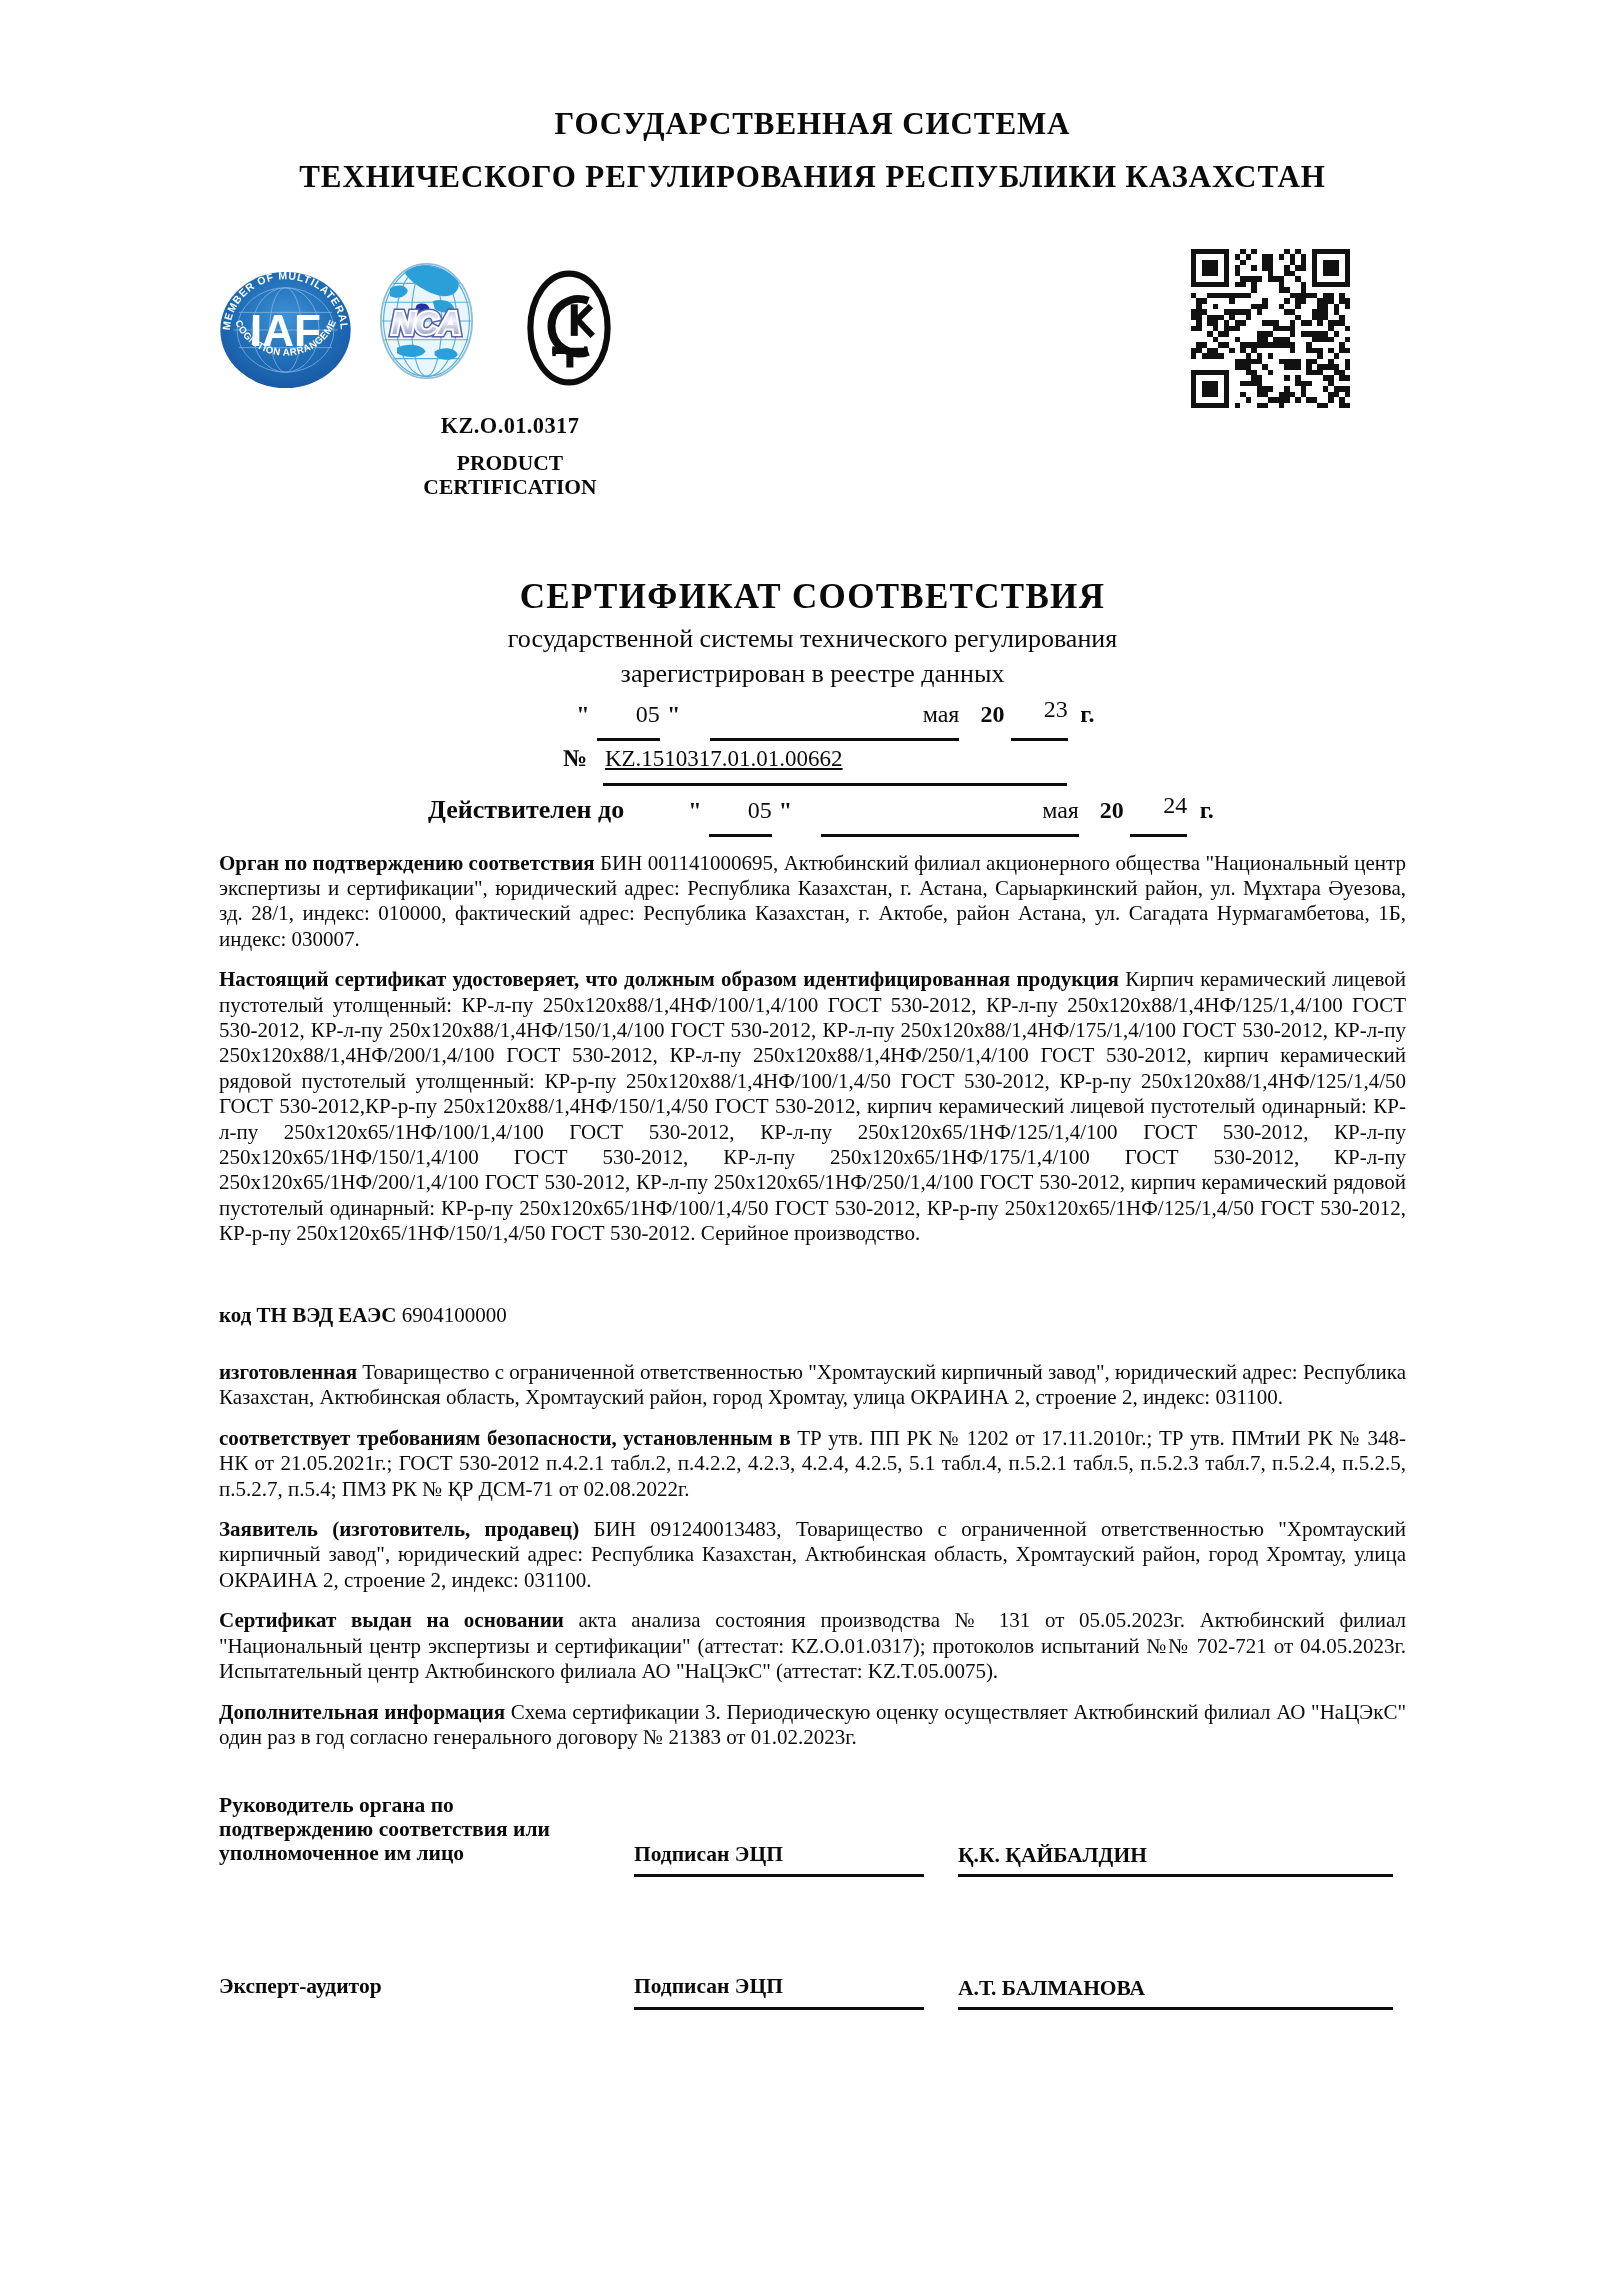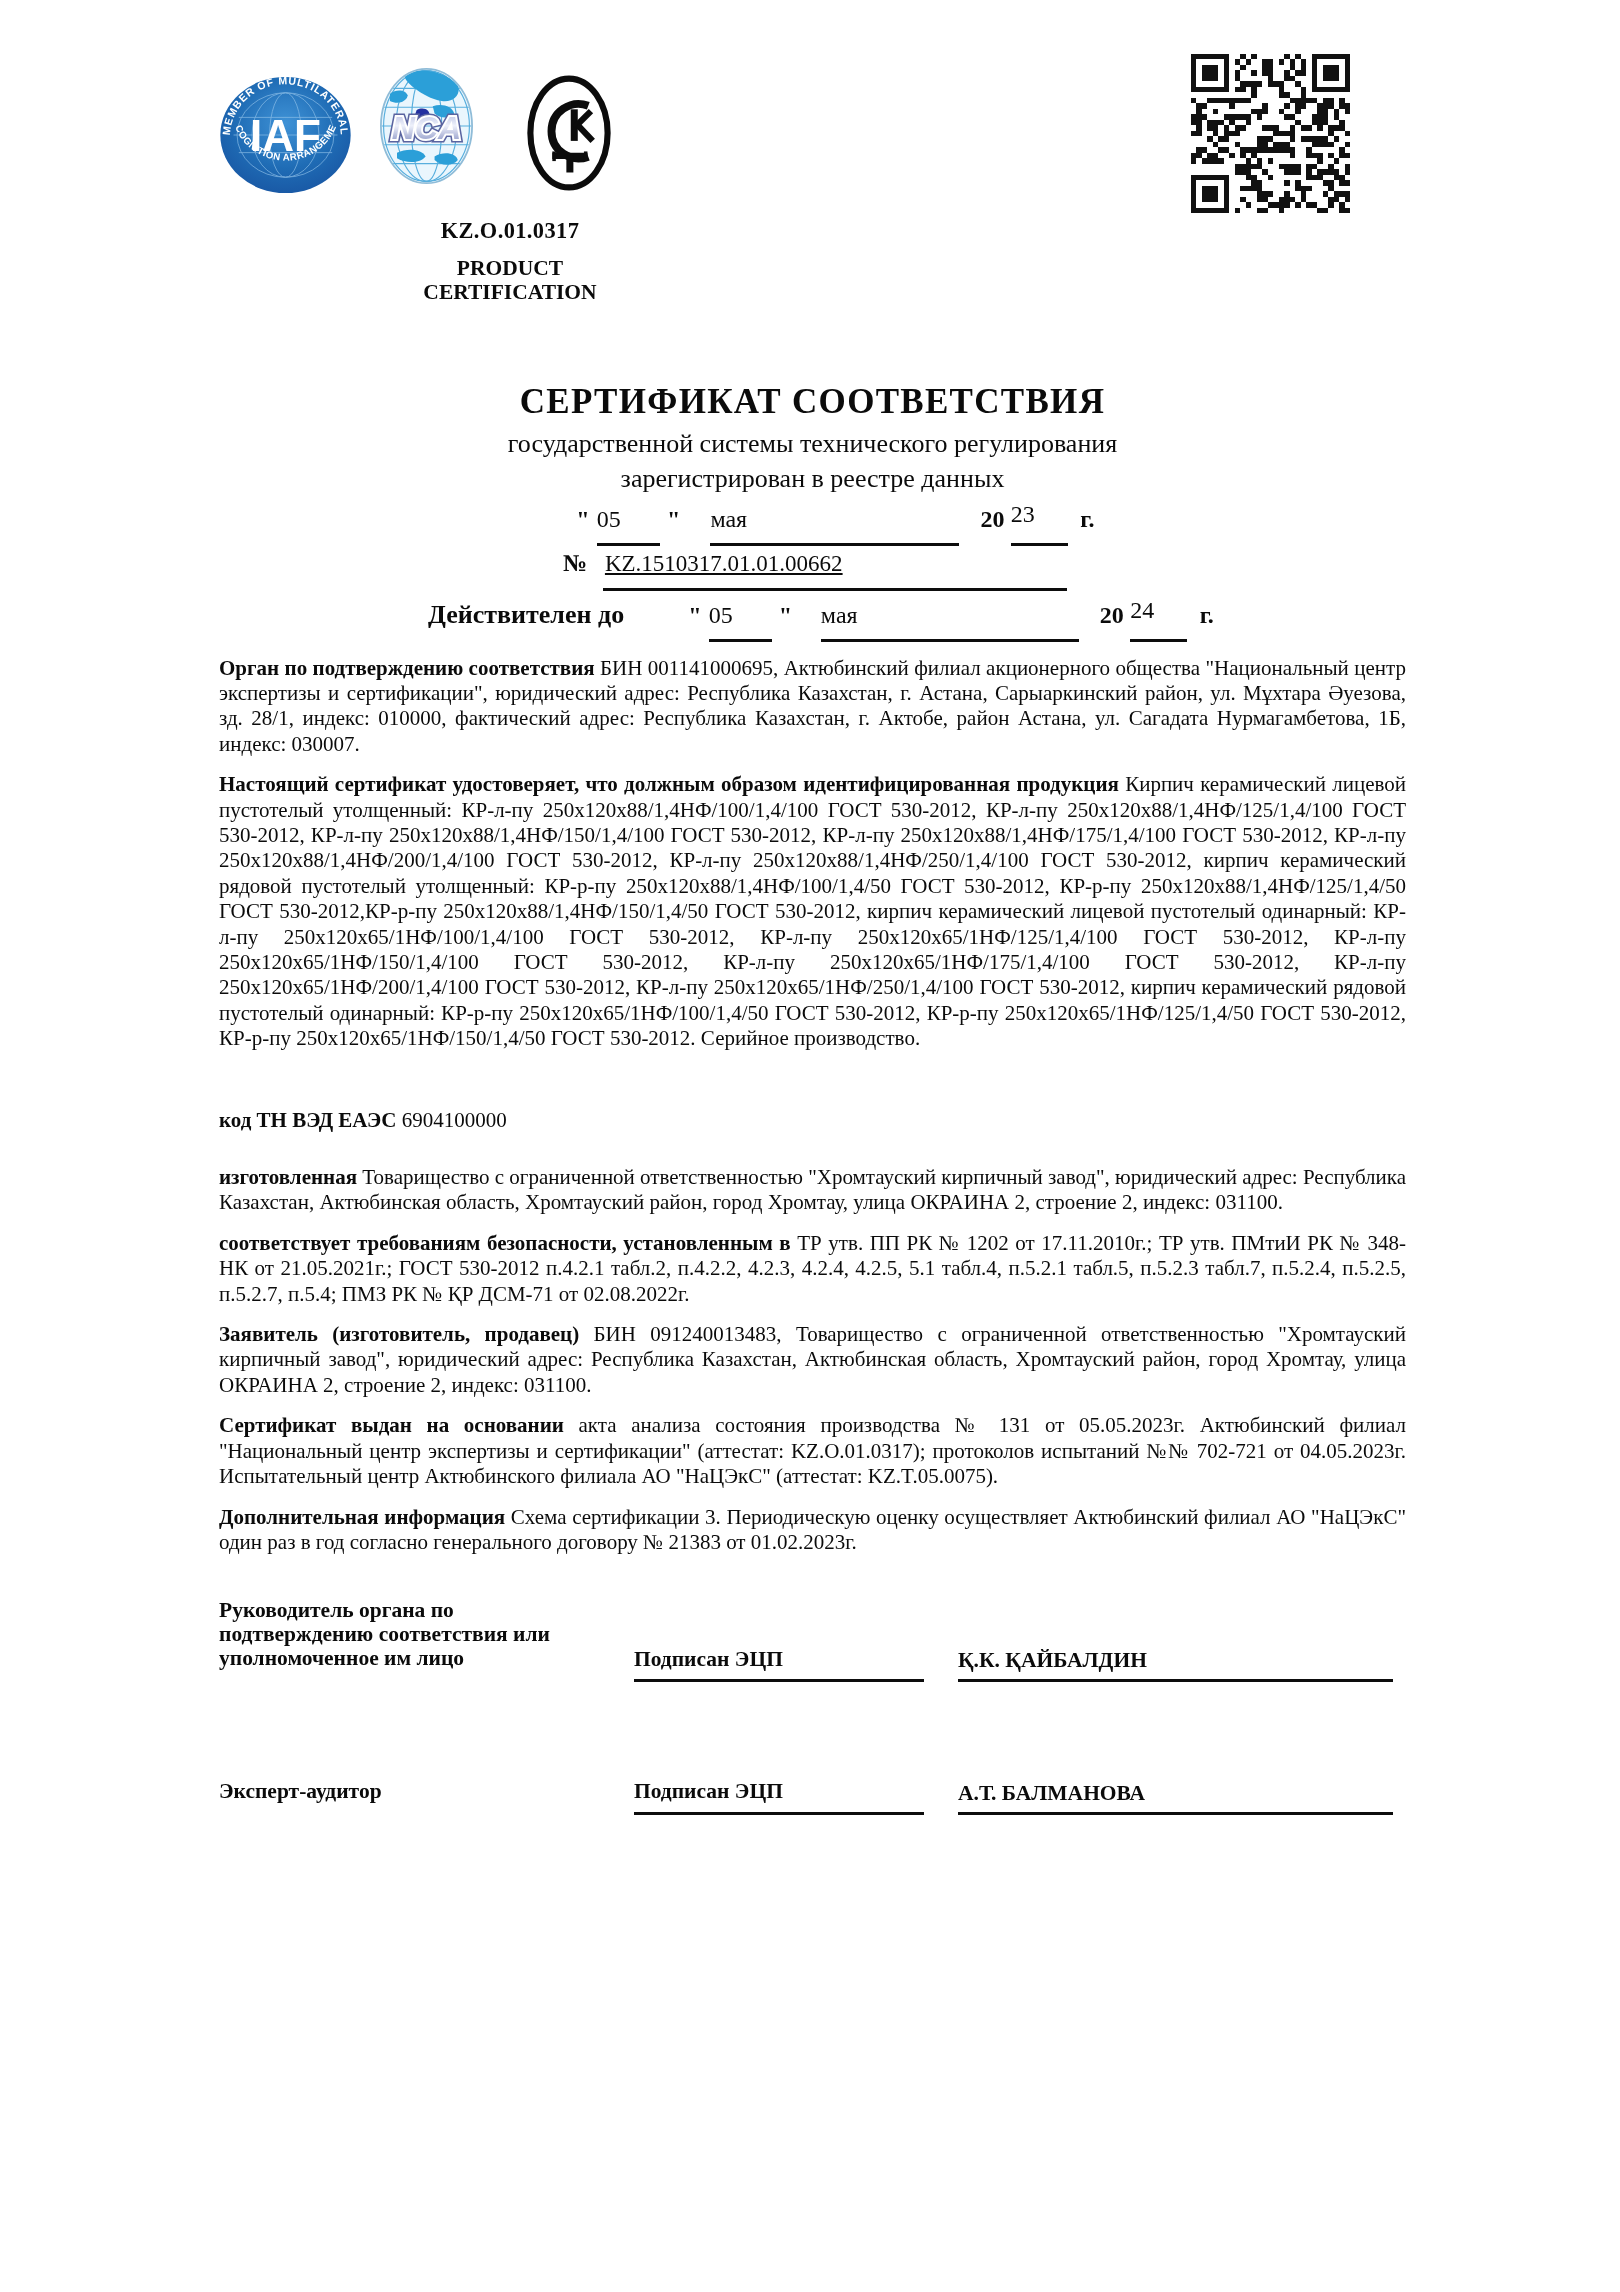--- a/index.html
+++ b/index.html
@@ -28,21 +28,21 @@
   .cert-title{margin-top:77px;font-size:35px;font-weight:bold;letter-spacing:1.3px;line-height:41px;}
   .cert-sub{font-size:26px;line-height:30px;}
   .sub1{margin-top:4.5px;}
   .sub2{margin-top:7.2px;}
 
   
   .row{font-size:24px;line-height:30px;white-space:nowrap;}
   .reg-row{margin:10.7px 0 0 350px;}
   .num-row{margin:1.8px 0 0 344px;}
   .valid-row{margin:9px 0 0 209px;}
-  .field{display:inline-block;border-bottom:3.6px solid #0d0d0d;text-align:left;padding-bottom:9px;}
+  .field{display:inline-block;border-bottom:3.6px solid #0d0d0d;text-align:right;padding-bottom:9px;}
   .day-f{width:63px;}
   .month-f{width:249px;margin-left:23px;}
   .month-f2{width:258px;margin-left:21.5px;}
   .year-f{width:57px;margin-left:6.3px;}
   .numval-f{width:462px;margin-left:16px;text-align:left;padding-left:1.8px;font-size:23px;text-decoration:underline;}
   .raised{position:relative;top:-5.4px;display:inline-block;}
   .b{font-weight:bold;}
   .q{font-weight:bold;margin:0 7.2px;}
   .cent{margin-left:21px;}
   .gsuf{margin-left:12.5px;}
@@ -63,20 +63,24 @@
   .sig-method{width:290px;margin-left:46px;font-weight:bold;border-bottom:3.6px solid #0d0d0d;padding-bottom:7.2px;}
   .sig-name{width:435px;margin-left:34px;font-weight:bold;border-bottom:3.6px solid #0d0d0d;padding-bottom:6px;}
   svg text{user-select:none;}
 </style>
 </head>
 <body>
 
 <div class="page">
   <div class="content">
 
+    <div class="gov-header">
+      <div class="l1">ГОСУДАРСТВЕННАЯ СИСТЕМА</div>
+      <div class="l2">ТЕХНИЧЕСКОГО РЕГУЛИРОВАНИЯ РЕСПУБЛИКИ КАЗАХСТАН</div>
+    </div>
 
     <div class="logos-row">
 
       <svg class="iaf" width="133" height="118" viewBox="0 0 150 134">
         <defs>
           <radialGradient id="iafg" cx="50%" cy="40%" r="70%">
             <stop offset="0%" stop-color="#3f92d6"></stop>
               <stop offset="55%" stop-color="#1f6cb5"></stop>
               <stop offset="100%" stop-color="#17519f"></stop>
           </radialGradient>

